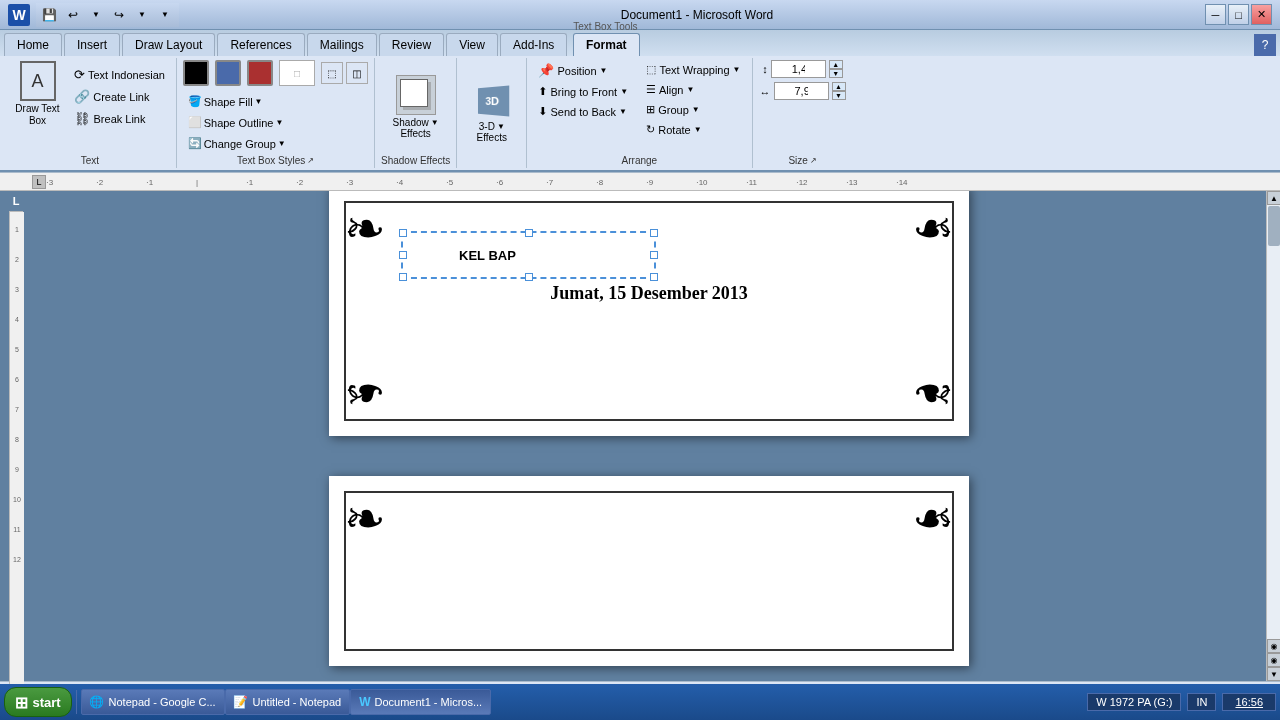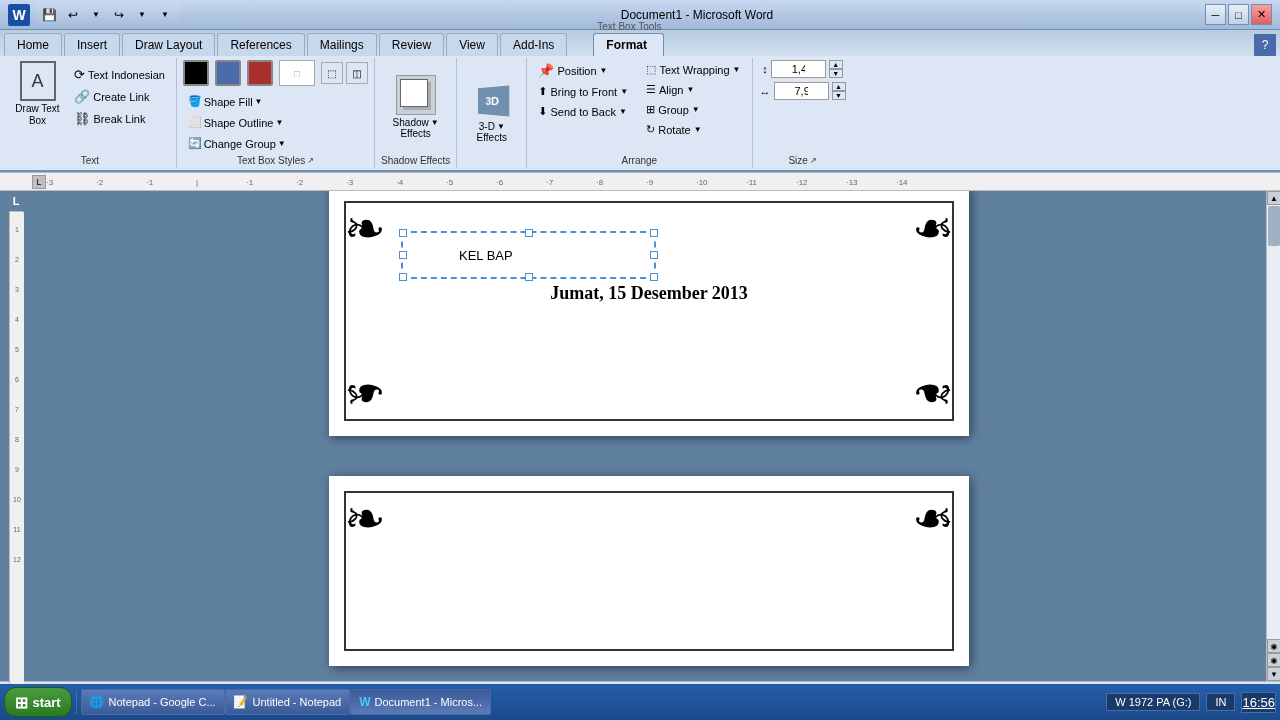--- a/index.html
+++ b/index.html
@@ -244,21 +244,21 @@
 
   <div id="tab-row">
     <div class="ribbon-tab">Home</div>
     <div class="ribbon-tab">Insert</div>
     <div class="ribbon-tab">Draw Layout</div>
     <div class="ribbon-tab">References</div>
     <div class="ribbon-tab">Mailings</div>
     <div class="ribbon-tab">Review</div>
     <div class="ribbon-tab">View</div>
     <div class="ribbon-tab">Add-Ins</div>
-    <div style="margin-left:24px;display:flex;flex-direction:column;justify-content:flex-end;">
+    <div style="margin-left:0;display:flex;flex-direction:column;justify-content:flex-end;align-items:flex-end;">
       <div style="font-size:10px;color:#555;padding:1px 4px;">Text Box Tools</div>
       <div class="ribbon-tab active">Format</div>
     </div>
     <div style="margin-left:auto;display:flex;align-items:flex-end;">
       <div style="width:22px;height:22px;background:#4a6aaa;color:white;display:flex;align-items:center;justify-content:center;font-size:12px;cursor:pointer;">?</div>
     </div>
   </div>
 
   <div id="ribbon-content">
 
@@ -514,21 +514,21 @@
             </svg>
           </div>
 
           <div style="position:absolute;bottom:-2px;right:-2px;transform:scale(-1,-1);">
             <svg width="90" height="60" viewBox="0 0 90 60">
               <text x="0" y="45" font-size="50" font-family="serif" fill="#000">❧</text>
             </svg>
           </div>
 
           <div class="textbox-selected" style="position:absolute;top:28px;left:55px;width:255px;height:48px;border:2px dashed #4a90d9;background:rgba(255,255,255,0.95);display:flex;align-items:center;padding:4px 8px;">
-            <span style="font-size:13px;font-weight:normal;padding-left:48px;">KEL BAP</span>
+            <span style="font-size:13px;font-weight:bold;padding-left:48px;">KEL BAP</span>
 
             <div class="selection-handle handle-tl" style="position:absolute;width:8px;height:8px;background:white;border:1px solid #4a90d9;top:-4px;left:-4px;"></div>
             <div class="selection-handle handle-tm" style="position:absolute;width:8px;height:8px;background:white;border:1px solid #4a90d9;top:-4px;left:50%;transform:translateX(-50%);"></div>
             <div class="selection-handle handle-tr" style="position:absolute;width:8px;height:8px;background:white;border:1px solid #4a90d9;top:-4px;right:-4px;"></div>
             <div class="selection-handle handle-ml" style="position:absolute;width:8px;height:8px;background:white;border:1px solid #4a90d9;top:50%;left:-4px;transform:translateY(-50%);"></div>
             <div class="selection-handle handle-mr" style="position:absolute;width:8px;height:8px;background:white;border:1px solid #4a90d9;top:50%;right:-4px;transform:translateY(-50%);"></div>
             <div class="selection-handle handle-bl" style="position:absolute;width:8px;height:8px;background:white;border:1px solid #4a90d9;bottom:-4px;left:-4px;"></div>
             <div class="selection-handle handle-bm" style="position:absolute;width:8px;height:8px;background:white;border:1px solid #4a90d9;bottom:-4px;left:50%;transform:translateX(-50%);"></div>
             <div class="selection-handle handle-br" style="position:absolute;width:8px;height:8px;background:white;border:1px solid #4a90d9;bottom:-4px;right:-4px;"></div>
           </div>
@@ -618,15 +618,15 @@
     <span style="font-size:12px;font-weight:bold;color:#4ac8ff;">W</span>
     <span>Document1 - Micros...</span>
   </div>
   <div style="margin-left:auto;display:flex;align-items:center;gap:6px;">
     <div style="background:#1a3a6a;border:1px solid #4a6aaa;padding:2px 8px;color:white;font-size:11px;">
       <span>W 1972 PA (G:)</span>
     </div>
     <div style="display:flex;align-items:center;gap:6px;background:#1a3a6a;border:1px solid #4a6aaa;padding:2px 8px;">
       <span style="color:white;font-size:11px;">IN</span>
     </div>
-    <div style="background:#1a3a6a;border:1px solid #4a6aaa;padding:2px 0;color:white;font-size:13px;text-decoration:underline;">16:56</div>
+    <div style="background:#1a3a6a;border:1px solid #4a6aaa;padding:2px 12px;color:white;font-size:11px;text-decoration:underline;">16:56</div>
   </div>
 </div>
 
 </body></html>

